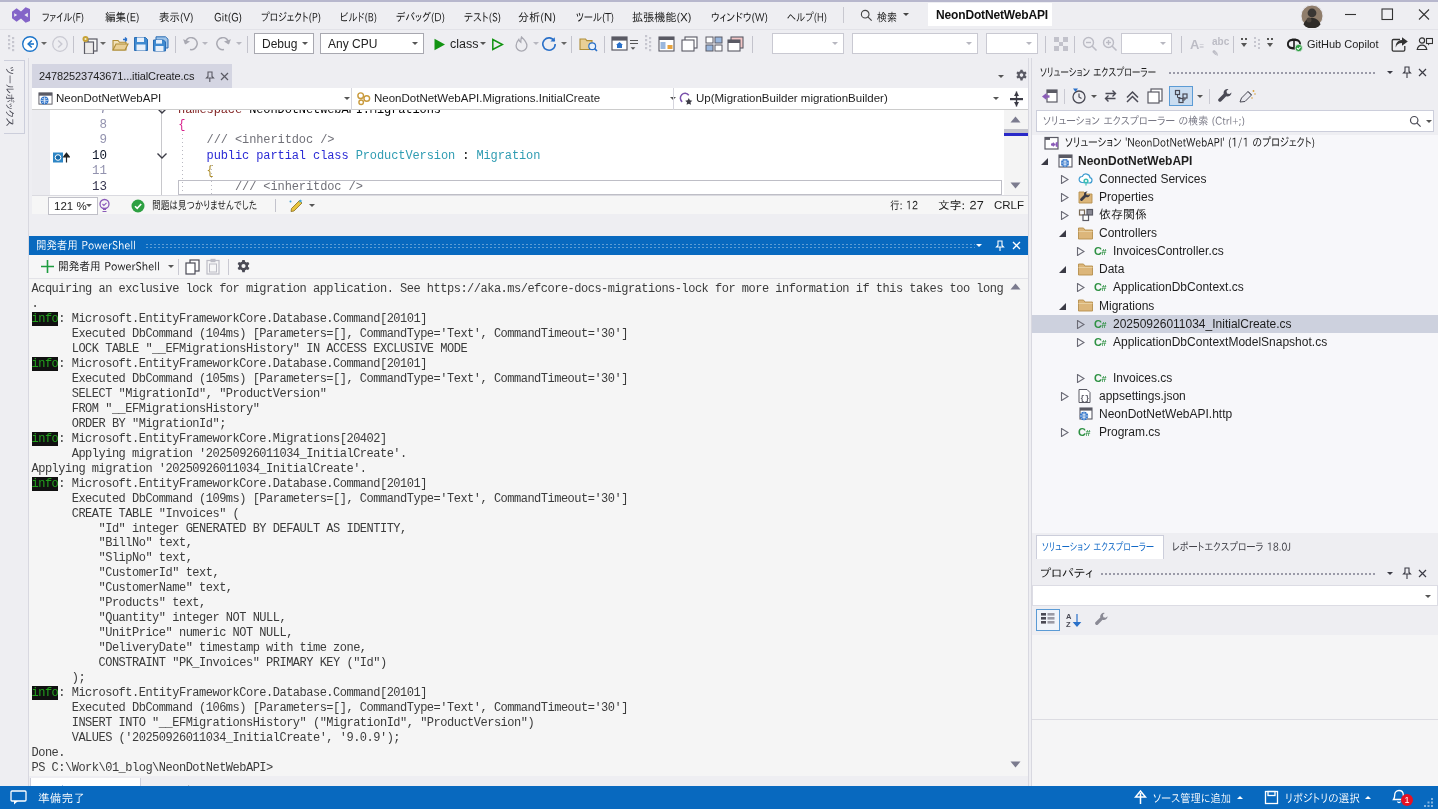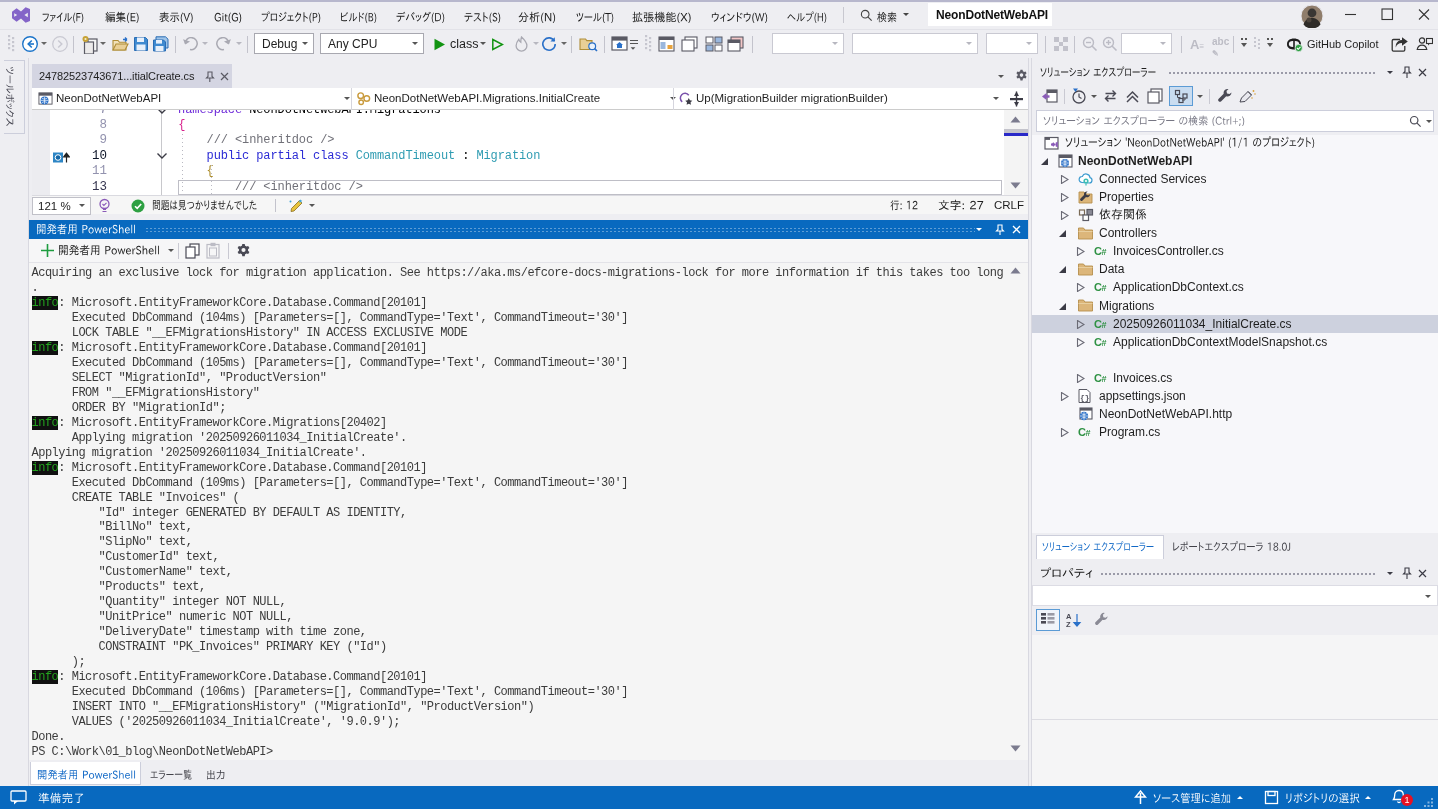--- a/index.html
+++ b/index.html
@@ -22,21 +22,21 @@
 .panel-title-blue { background:#0869bf; color:#fff; }
 
 #editor { position:absolute; left:29px; top:58px; width:999px; height:156px; background:#eeeef2; }
 #edtab { position:absolute; left:3px; top:6px; width:200px; height:24px; background:#d4d5e2; font-size:11px; letter-spacing:-0.1px; color:#1e1e1e; }
 #breadcrumb { position:absolute; left:3px; top:30px; width:996px; height:22px; background:#fff; border-bottom:1px solid #ccc; }
 #codearea { position:absolute; left:3px; top:52px; width:972px; height:85px; background:#fff; overflow:hidden; }
 #edstatus { position:absolute; left:3px; top:137px; width:996px; height:19px; background:#f6f6f6; border-top:1px solid #dadae0; }
 .codeline { position:absolute; left:-3px; width:100%; height:15.5px; font-family:"Liberation Mono",monospace; font-size:12px; letter-spacing:-0.1px; line-height:15.5px; white-space:pre; }
 .lnum { position:absolute; width:75px; text-align:right; color:#9292ae; font-family:"Liberation Mono",monospace; font-size:12.5px; line-height:15.5px; }
 
-#console { position:absolute; left:29px; top:220px; width:999px; height:428px; background:#f5f5f5; }
+#console { position:absolute; left:29px; top:236px; width:999px; height:428px; background:#f5f5f5; }
 #console-title { position:absolute; left:0; top:0; width:999px; height:19px; }
 #console-toolbar { position:absolute; left:0; top:19px; width:999px; height:24px; background:#f6f6f7; border-bottom:1px solid #e3e3e8; }
 #console-body { position:absolute; left:0; top:43px; width:999px; height:497px; background:#f5f5f5; overflow:hidden; }
 #console-pre { position:absolute; left:2.5px; top:3px; font-family:"Liberation Mono",monospace; font-size:12px; letter-spacing:-0.5px; line-height:14.97px; color:#3b3b3b; white-space:pre; }
 #console-pre b.info { font-weight:normal; background:#101010; color:#23a11e; }
 #console-tabs { position:absolute; left:0; top:540px; width:999px; height:26px; background:#eeeef2; }
 
 #rightcol { position:absolute; left:1032px; top:58px; width:406px; height:728px; background:#eeeef2; }
 .dots { background-image:radial-gradient(#9a9aa8 0.8px, transparent 0.9px); background-size:4px 4px; background-position:0 1px; }
 #setree { position:absolute; left:0; top:77px; width:406px; height:398px; background:#f7f7fa; }
@@ -408,24 +408,24 @@
 <line x1="7.5" y1="0.5" x2="7.5" y2="15.5" stroke="#3b3b45" stroke-width="1.4"></line>
     </svg>
     <div id="codearea">
       <div class="abs" style="left:0;top:0;width:18px;height:85px;background:#ececf0"></div>
       <div class="lnum" style="top:-7.0px;color:#9292ae">7</div>
       <div class="lnum" style="top:7.9px;color:#9292ae">8</div>
       <div class="lnum" style="top:22.9px;color:#9292ae">9</div>
       <div class="lnum" style="top:38.5px;color:#0f172a">10</div>
       <div class="lnum" style="top:54.0px;color:#9292ae">11</div>
       <div class="lnum" style="top:69.5px;color:#34344e">13</div>
-      <div class="codeline" style="top:-7.0px"><span style="color:#6d28d9">                     namespace</span> NeonDotNetWebAPI.Migrations</div>
+      <div class="codeline" style="top:-7.0px"><span style="color:#7f1d1d">                     namespace</span> NeonDotNetWebAPI.Migrations</div>
       <div class="codeline" style="top:7.9px">                     <span style="color:#d8218c">{</span></div>
       <div class="codeline" style="top:22.9px"><span style="color:#707078">                         /// &lt;inheritdoc /&gt;</span></div>
-      <div class="codeline" style="top:38.5px">                         <span style="color:#2b2bd5">public partial class</span> <span style="color:#2f9cb2">CommandTimeout</span> : <span style="color:#2f9cb2">Migration</span></div>
+      <div class="codeline" style="top:38.5px">                         <span style="color:#2b2bd5">public partial class</span> <span style="color:#2f9cb2">ProductVersion</span> : <span style="color:#2f9cb2">Migration</span></div>
       <div class="codeline" style="top:54.0px">                         <span style="color:#ab8b28">{</span></div>
       <div class="codeline" style="top:69.5px"><span style="color:#707078">                             /// &lt;inheritdoc /&gt;</span></div>
       <svg class="abs" style="left:21px;top:42px" width="17" height="11" viewBox="0 0 17 11">
 <rect x="0" y="0.5" width="10" height="10" fill="#2e86c5"></rect>
 <circle cx="5" cy="5.5" r="2.8" fill="#1668a8" stroke="#fff" stroke-width="1"></circle>
 <path d="M13.5 10.5V3M13.5 1.2l-2.8 3.6h5.6z" fill="#222" stroke="#222" stroke-width="1.2"></path>
       </svg>
       <div class="abs" style="left:129px;top:0;width:1px;height:85px;background:#c8c8cc"></div>
       <svg class="abs" style="left:124px;top:-3px" width="12" height="8" viewBox="0 0 12 8">
         <path d="M1.5 1.5 6 6l4.5-4.5" fill="none" stroke="#3b3b45" stroke-width="1.4"></path>
@@ -441,21 +441,21 @@
       <svg class="abs" style="left:6px;top:6px" width="11" height="7" viewBox="0 0 11 7">
         <path d="M5.5 0.5 10.5 6.5H0.5z" fill="#7b7b8e"></path>
       </svg>
       <div class="abs" style="left:0px;top:19px;width:24px;height:4px;background:#c3c3cb"></div>
       <div class="abs" style="left:0px;top:23px;width:24px;height:2.5px;background:#2929c8"></div>
       <svg class="abs" style="left:6px;top:72px" width="11" height="7" viewBox="0 0 11 7">
         <path d="M5.5 6.5 10.5 0.5H0.5z" fill="#7b7b8e"></path>
       </svg>
     </div>
     <div id="edstatus">
-      <div class="combo" style="left:0px;top:0.5px;width:59px;height:18px;border-color:#c0c0c8">
+      <div class="combo" style="left:16px;top:0.5px;width:50px;height:18px;border-color:#c0c0c8">
         <div class="abs" style="left:5px;top:2.5px;font-size:11.5px;color:#222">121 %</div>
         <span class="caret sm arr" style="border-top-color:#555"></span>
       </div>
       <svg class="abs" style="left:65px;top:2px" width="15" height="15" viewBox="0 0 15 15">
 <circle cx="7.5" cy="6" r="4.5" fill="none" stroke="#8a5bb8" stroke-width="1.3"></circle>
 <path d="M5.5 13.5h4M6 11.5h3" stroke="#8a5bb8" stroke-width="1.2"></path>
 <path d="M5.5 6l1.4 1.5L9.5 4.8" fill="none" stroke="#8a5bb8" stroke-width="1.1"></path>
       </svg>
       <svg class="abs" style="left:99px;top:2.5px" width="14" height="14" viewBox="0 0 14 14">
 <circle cx="7" cy="7" r="6.5" fill="#2da042"></circle>

